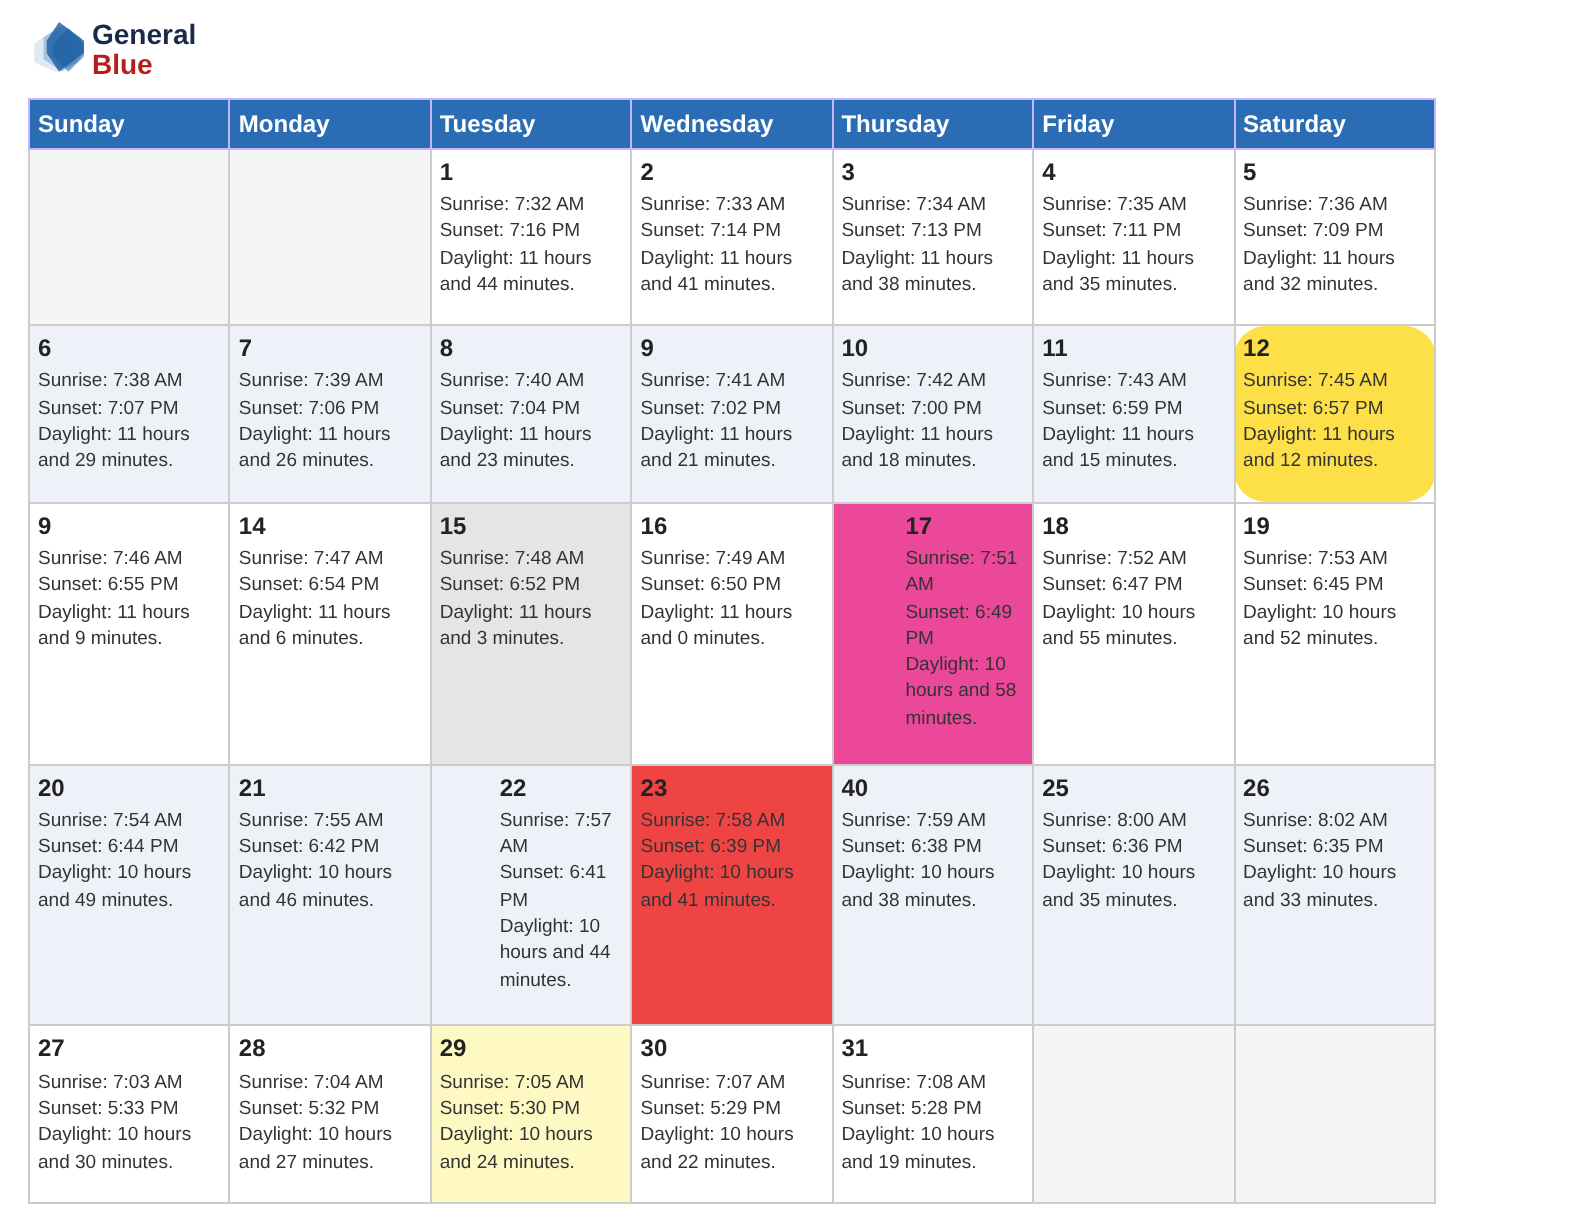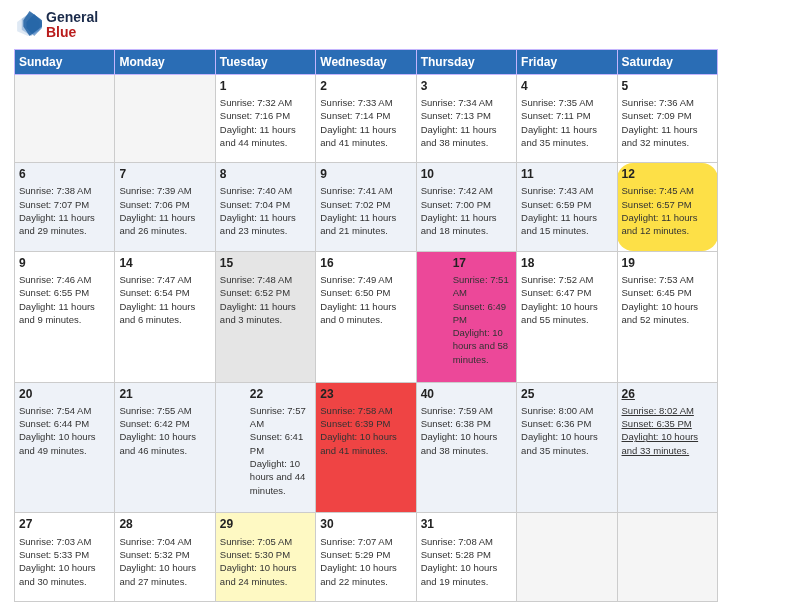--- a/index.html
+++ b/index.html
@@ -233,21 +233,21 @@
             <div class="day-info">Sunrise: 7:58 AM<br>Sunset: 6:39 PM<br>Daylight: 10 hours and 41 minutes.</div>
           </td>
           <td style="background: rgb(238, 242, 248);">
             <span class="day-number">40</span>
             <div class="day-info">Sunrise: 7:59 AM<br>Sunset: 6:38 PM<br>Daylight: 10 hours and 38 minutes.</div>
           </td>
           <td style="background: rgb(238, 242, 248);">
             <span class="day-number">25</span>
             <div class="day-info">Sunrise: 8:00 AM<br>Sunset: 6:36 PM<br>Daylight: 10 hours and 35 minutes.</div>
           </td>
-          <td style="background: rgb(238, 242, 248); text-decoration: underline;">
+          <td style="background: rgb(238, 242, 248);">
             <span class="day-number">26</span>
             <div class="day-info">Sunrise: 8:02 AM<br>Sunset: 6:35 PM<br>Daylight: 10 hours and 33 minutes.</div>
           </td>
         </tr>
         <tr>
           <td style="background: rgb(255, 255, 255);">
             <span class="day-number">27</span>
             <div class="day-info">Sunrise: 7:03 AM<br>Sunset: 5:33 PM<br>Daylight: 10 hours and 30 minutes.</div>
           </td>
           <td style="background: rgb(255, 255, 255);">

